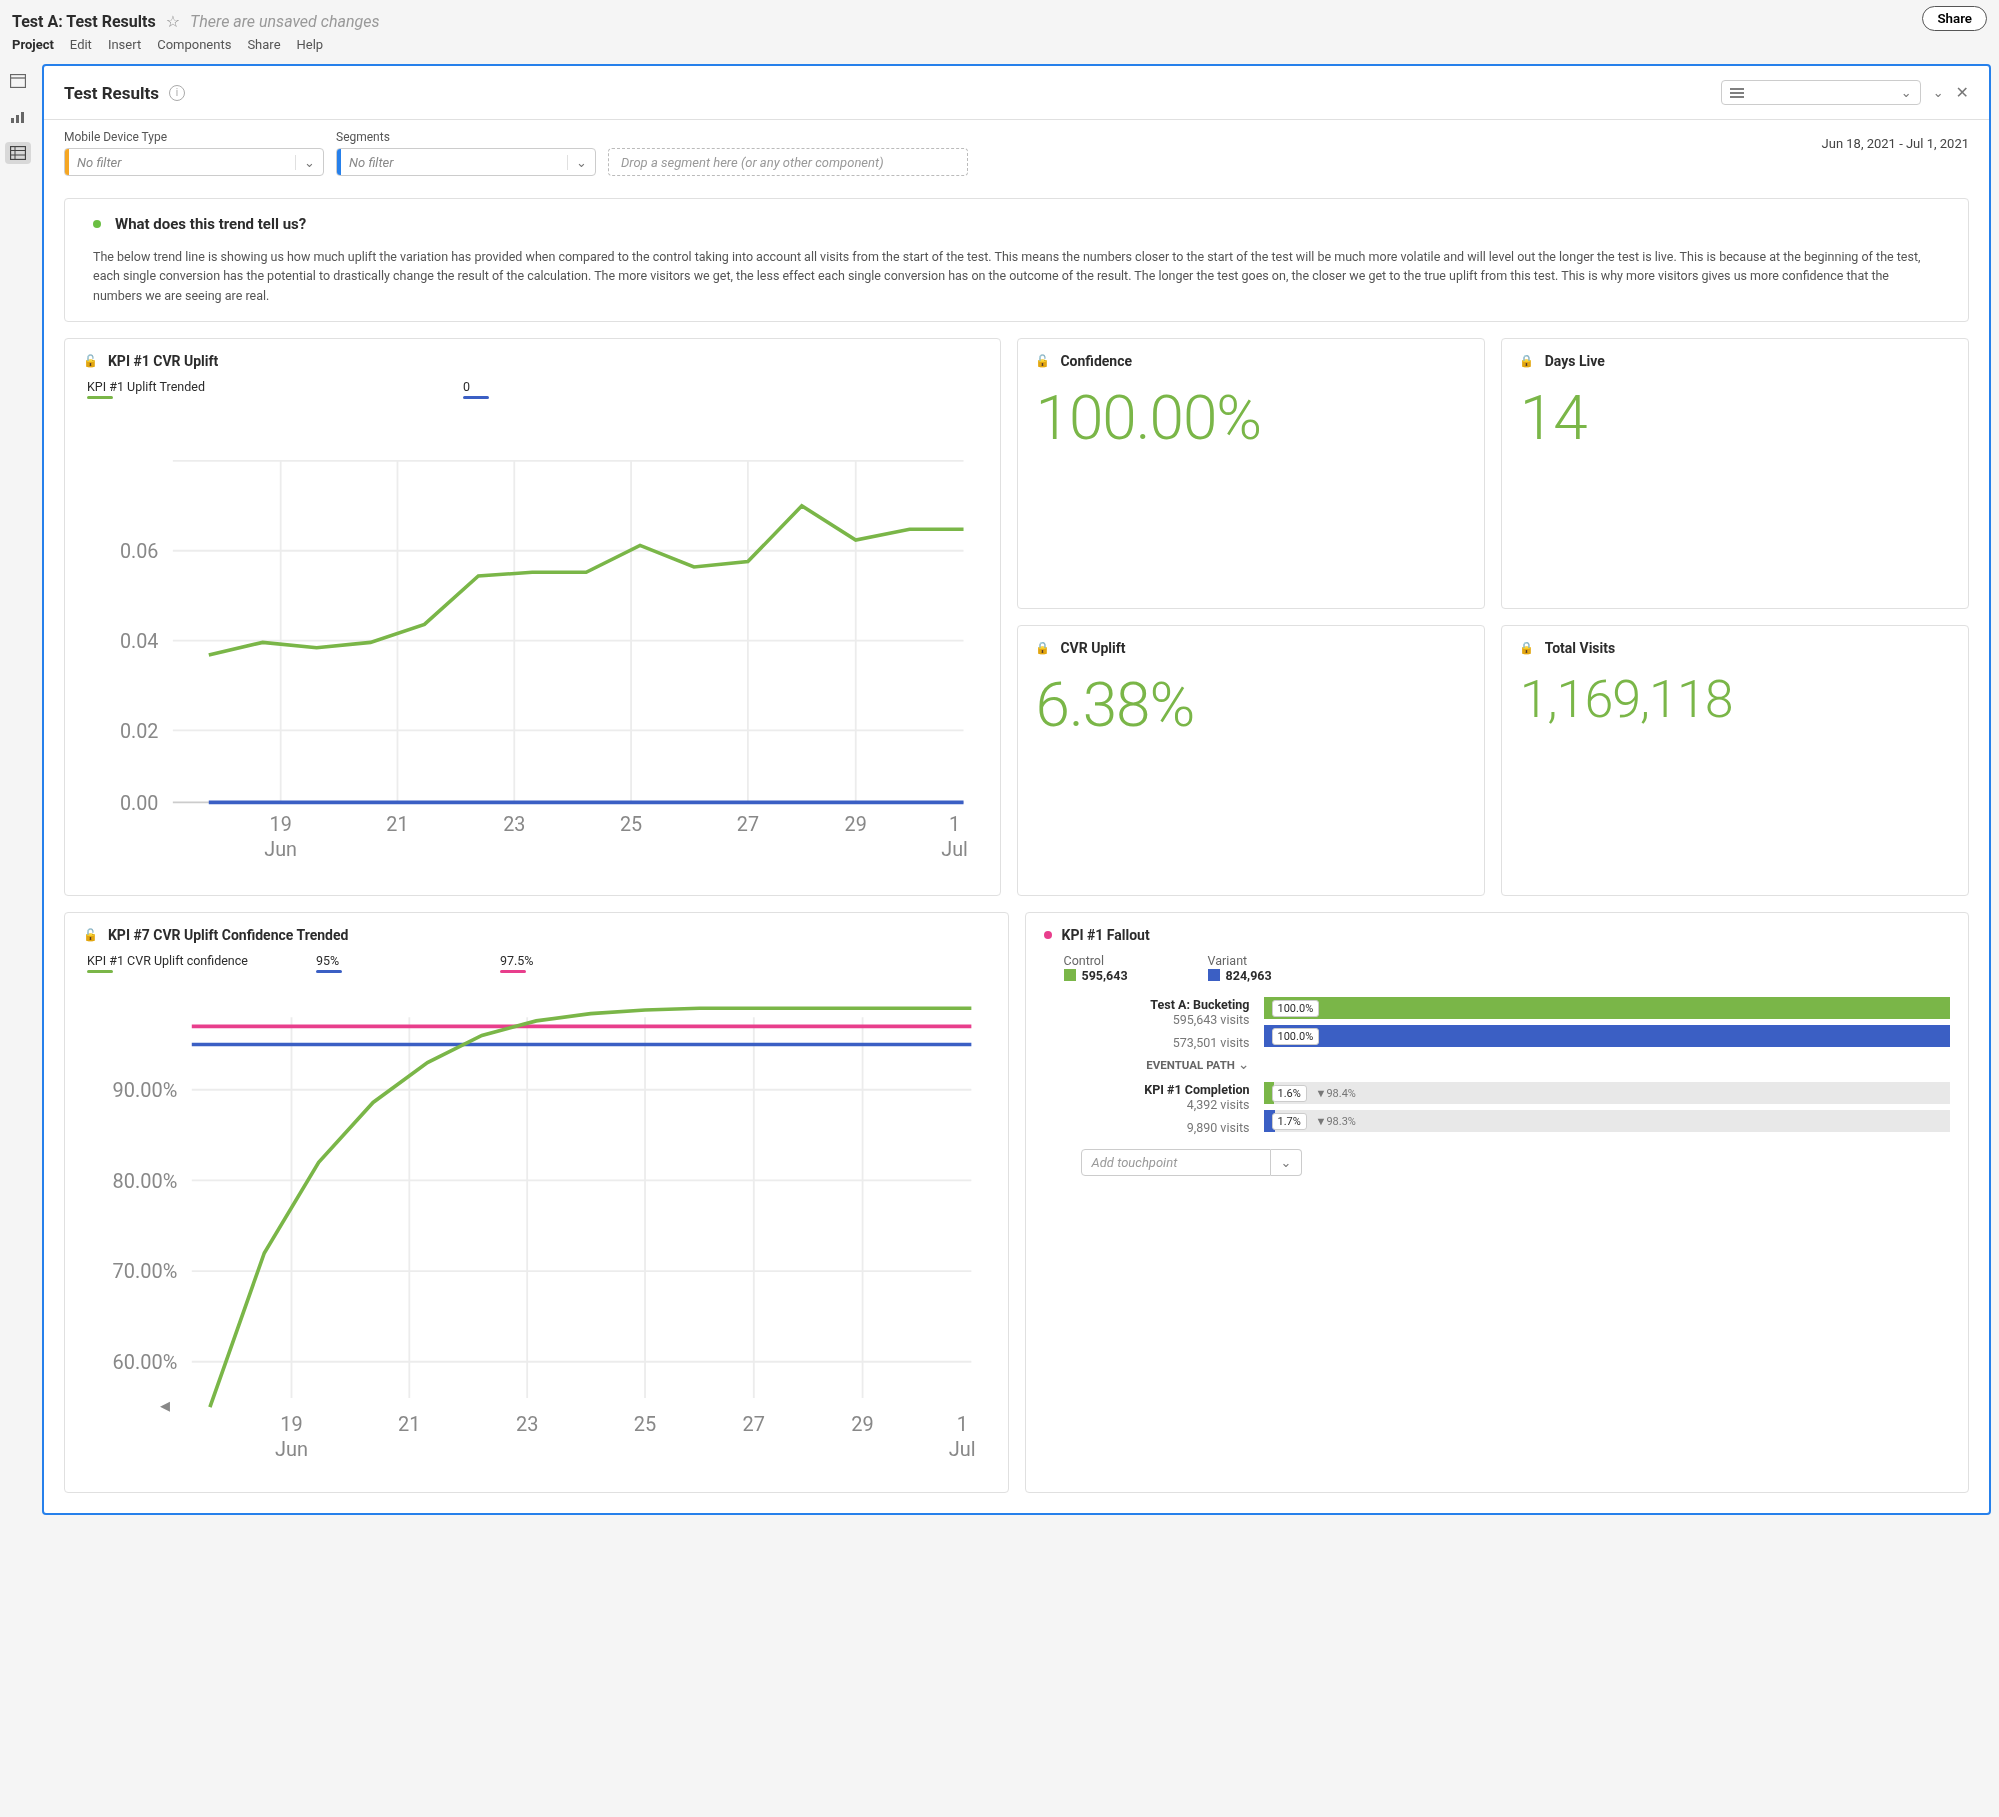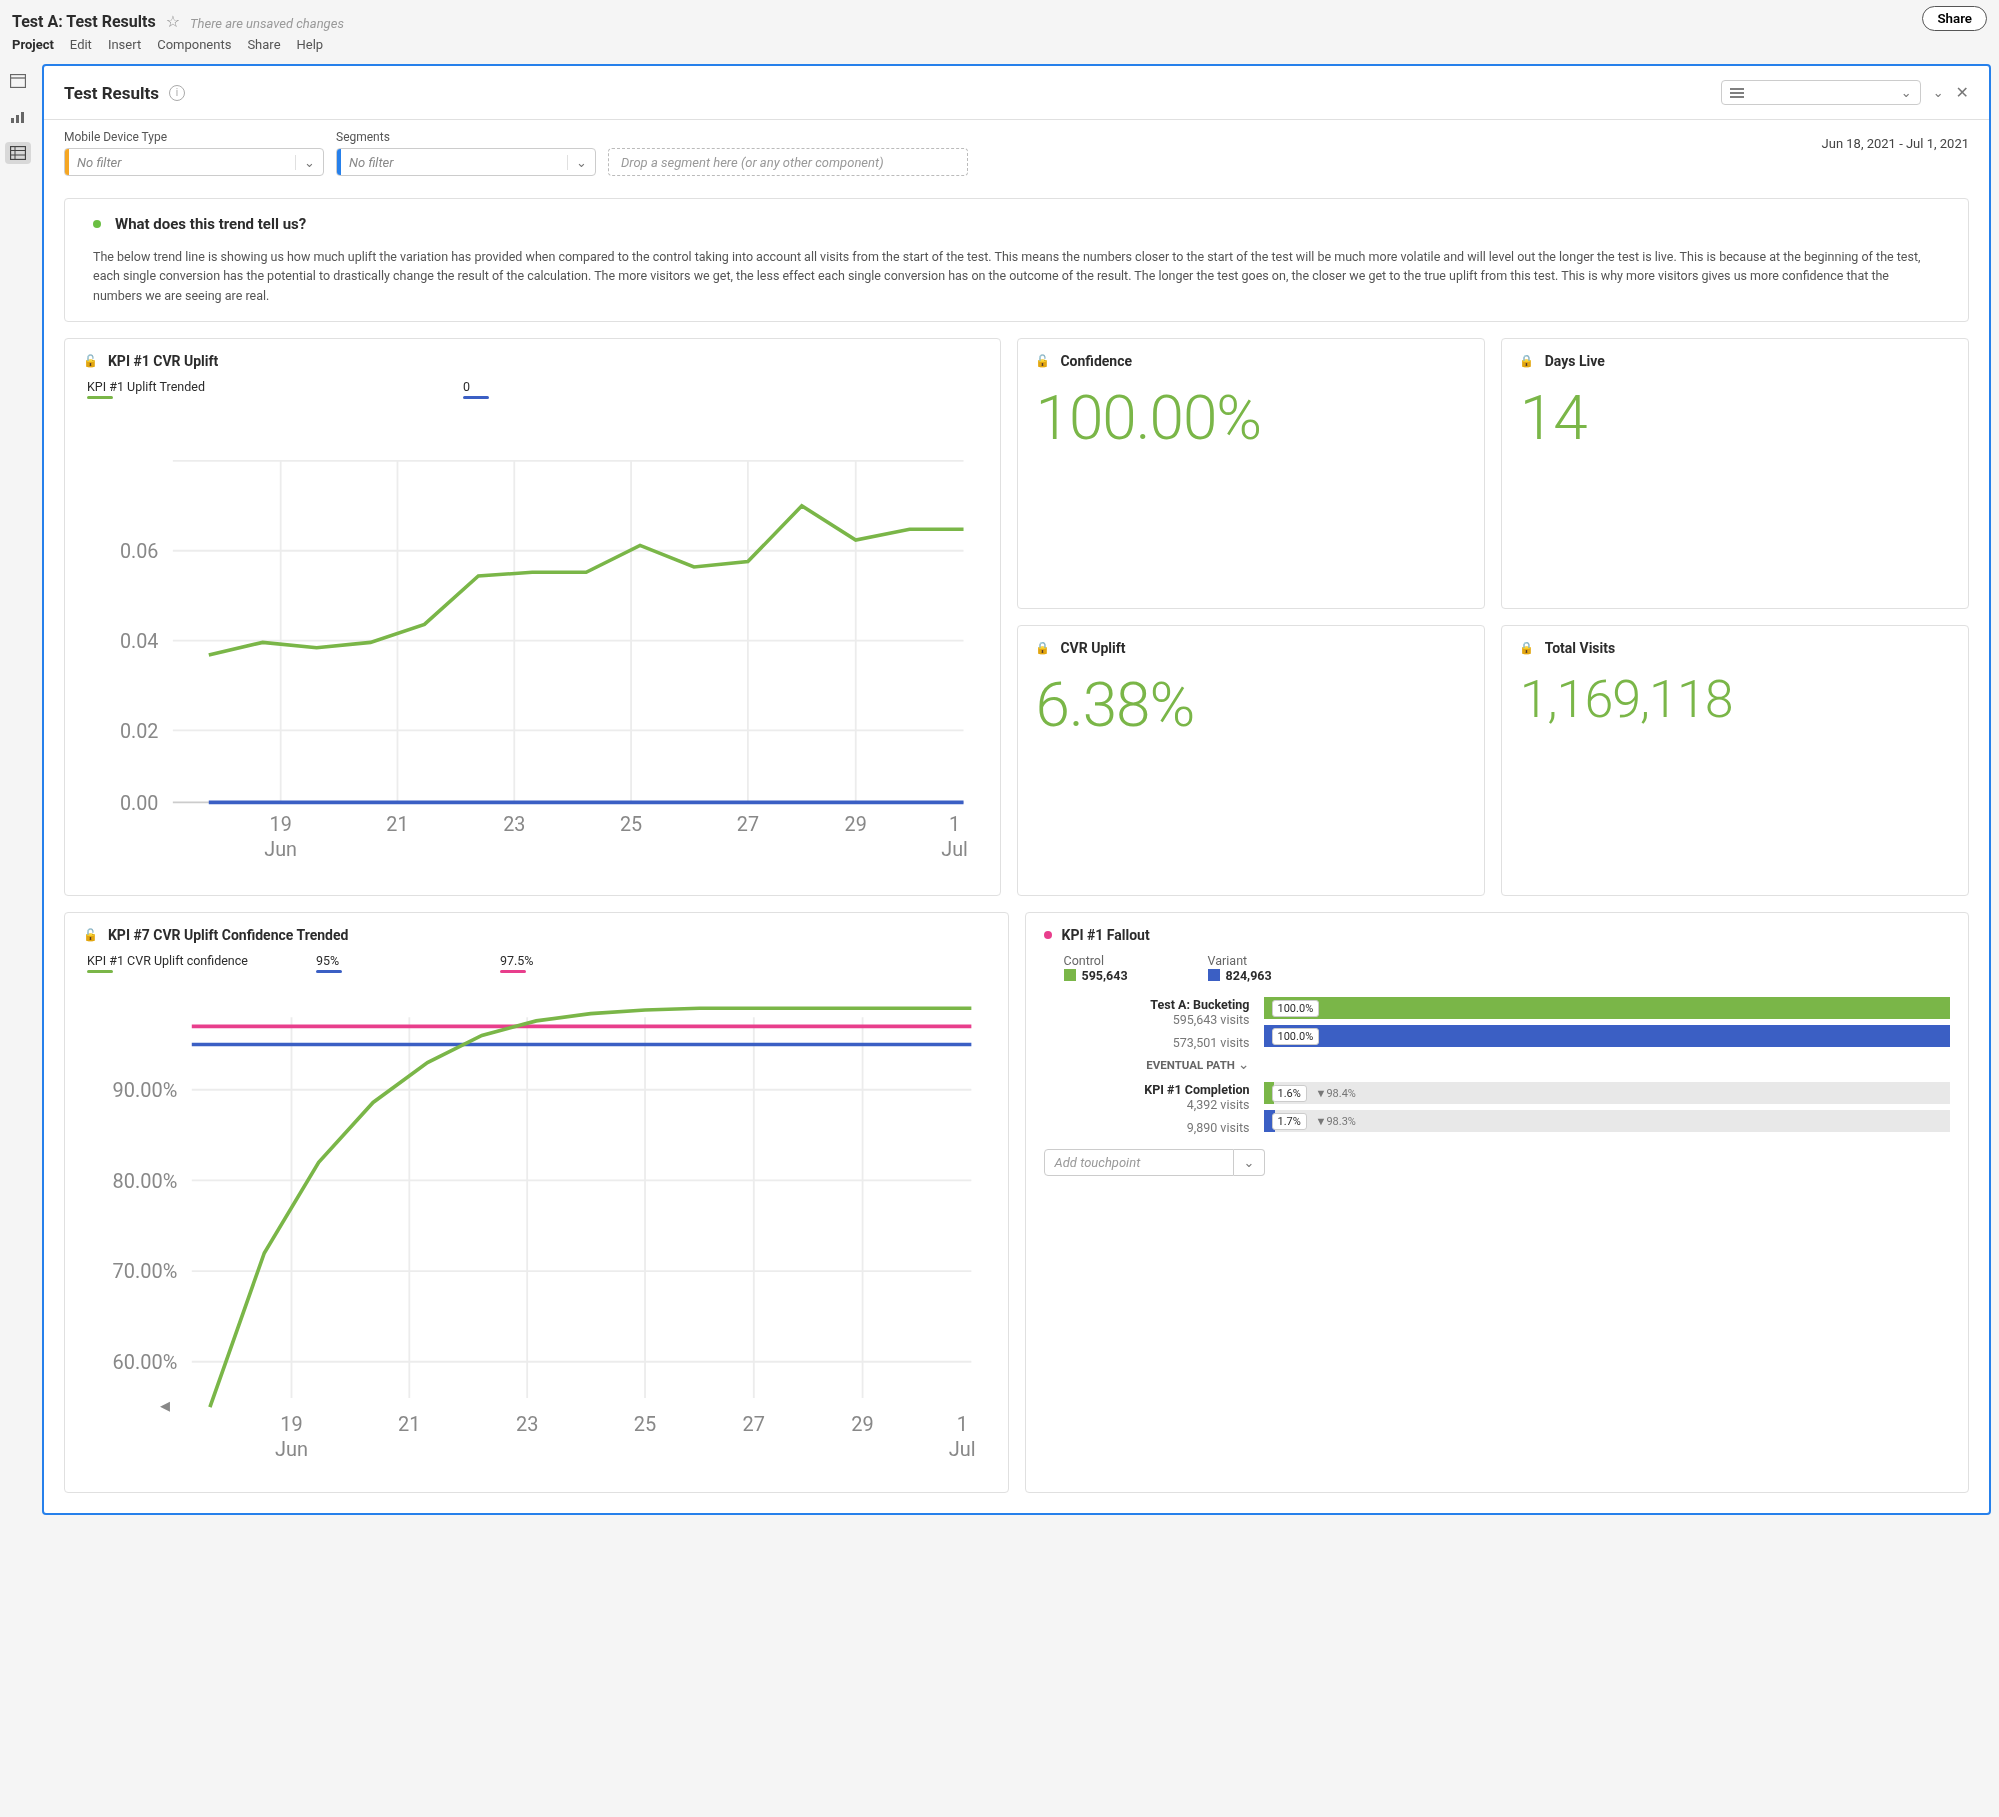--- a/index.html
+++ b/index.html
@@ -1,21 +1,21 @@
 <!DOCTYPE html>
 <html><head>
 <meta charset="utf-8">
 <style>
   * { box-sizing: border-box; font-family: -apple-system, BlinkMacSystemFont, "Segoe UI", Roboto, Helvetica, Arial, sans-serif; }
   body { margin:0; background:#f5f5f5; color:#2c2c2c; font-size:13px; }
   .topbar { background:#f5f5f5; padding:6px 12px 0 12px; }
   .topbar-row1 { display:flex; align-items:flex-end; gap:10px; }
   .title { font-weight:700; font-size:16px; }
   .star { font-size:16px; color:#888; cursor:pointer; }
-  .unsaved { color:#999; font-style:italic; font-size:13px; }
+  .unsaved { color:#999; font-style:italic; font-size:16px; }
   .share-btn { margin-left:auto; border:1.5px solid #555; background:#fff; border-radius:16px; padding:4px 14px; font-weight:600; cursor:pointer; }
   .menubar { display:flex; gap:16px; padding:6px 0 8px 0; font-size:13px; color:#555; }
   .menubar span { cursor:pointer; }
   .menubar span:first-child { font-weight:700; color:#2c2c2c; }
   .body-wrap { display:flex; }
   .rail { width:36px; background:#f5f5f5; padding-top:10px; display:flex; flex-direction:column; align-items:center; gap:14px; }
   .rail-icon { width:26px; height:22px; display:flex; align-items:center; justify-content:center; color:#555; cursor:pointer; border-radius:4px; }
   .rail-icon.sel { background:#d8d8d8; }
   .panel-outer { flex:1; padding:4px 8px 8px 6px; }
   .panel { border:2px solid #2680eb; background:#fff; border-radius:4px; }
@@ -80,21 +80,21 @@
   .fbar { height:22px; position:relative; display:flex; align-items:center; }
   .fbar-fill { height:100%; display:flex; align-items:center; }
   .fbar-fill.green { background:#7ab648; }
   .fbar-fill.navy { background:#3b5fc4; }
   .fbar-remain { background:#e8e8e8; height:100%; flex:1; }
   .fbar-label { background:#fff; border:1px solid #ccc; border-radius:3px; font-size:11px; padding:1px 5px; margin-left:4px; position:absolute; left:4px; }
   .fbar-drop { position:absolute; left:52px; font-size:11px; color:#777; }
   .eventual { text-align:right; padding-right:14px; font-size:11.5px; font-weight:700; color:#666; margin:4px 0 10px 0; width:220px; }
   .eventual .chev { font-size:14px; font-weight:400; }
 
-  .add-touch { margin-top:14px; display:flex; }
+  .add-touch { margin-top:14px; display:flex;margin-left:37px; }
   .add-touch-input { border:1px solid #ccc; border-radius:4px 0 0 4px; padding:5px 10px; width:190px; font-style:italic; color:#999; background:#fff; }
   .add-touch-btn { border:1px solid #ccc; border-left:none; border-radius:0 4px 4px 0; padding:5px 10px; background:#fff; cursor:pointer; color:#777; }
 </style>
 </head>
 <body>
 
 <div class="topbar">
   <div class="topbar-row1">
     <span class="title">Test A: Test Results</span>
     <span class="star">☆</span>

